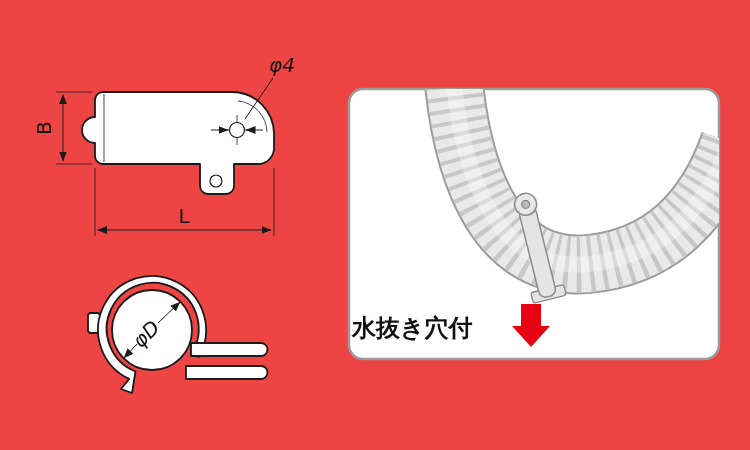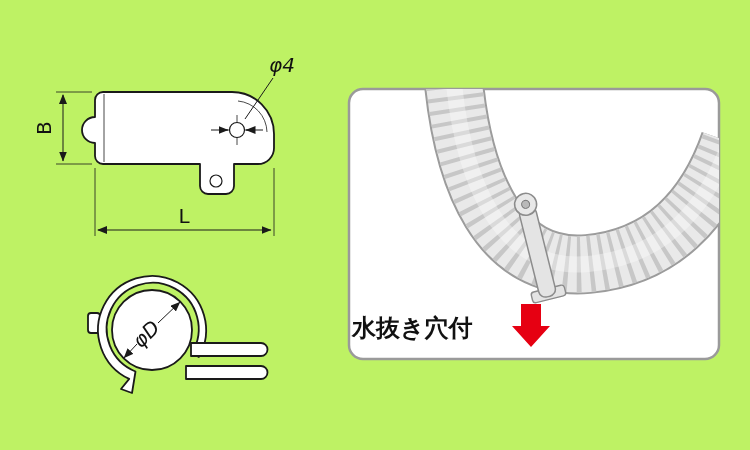--- a/index.html
+++ b/index.html
@@ -1,20 +1,20 @@
 <!DOCTYPE html>
 <html><head>
 <meta charset="utf-8">
 <style>
   html, body { margin: 0; padding: 0; background: #fff; }
   .stage {
     position: relative;
     width: 750px;
     height: 450px;
-    background: #bef264;
+    background: #ef4444;
     font-family: "DejaVu Sans", sans-serif;
     overflow: hidden;
   }
   svg { display: block; }
   .oline { fill: #ffffff; stroke: #1a1a1a; stroke-width: 1.8; stroke-linejoin: round; }
   .thin  { stroke: #1a1a1a; stroke-width: 1.2; fill: #ffffff; }
   .hair  { stroke: #1a1a1a; stroke-width: 0.8; fill: none; }
   .dim   { stroke: #1a1a1a; stroke-width: 1; fill: none; }
   .dimtext {
     font-family: "DejaVu Sans", sans-serif;

